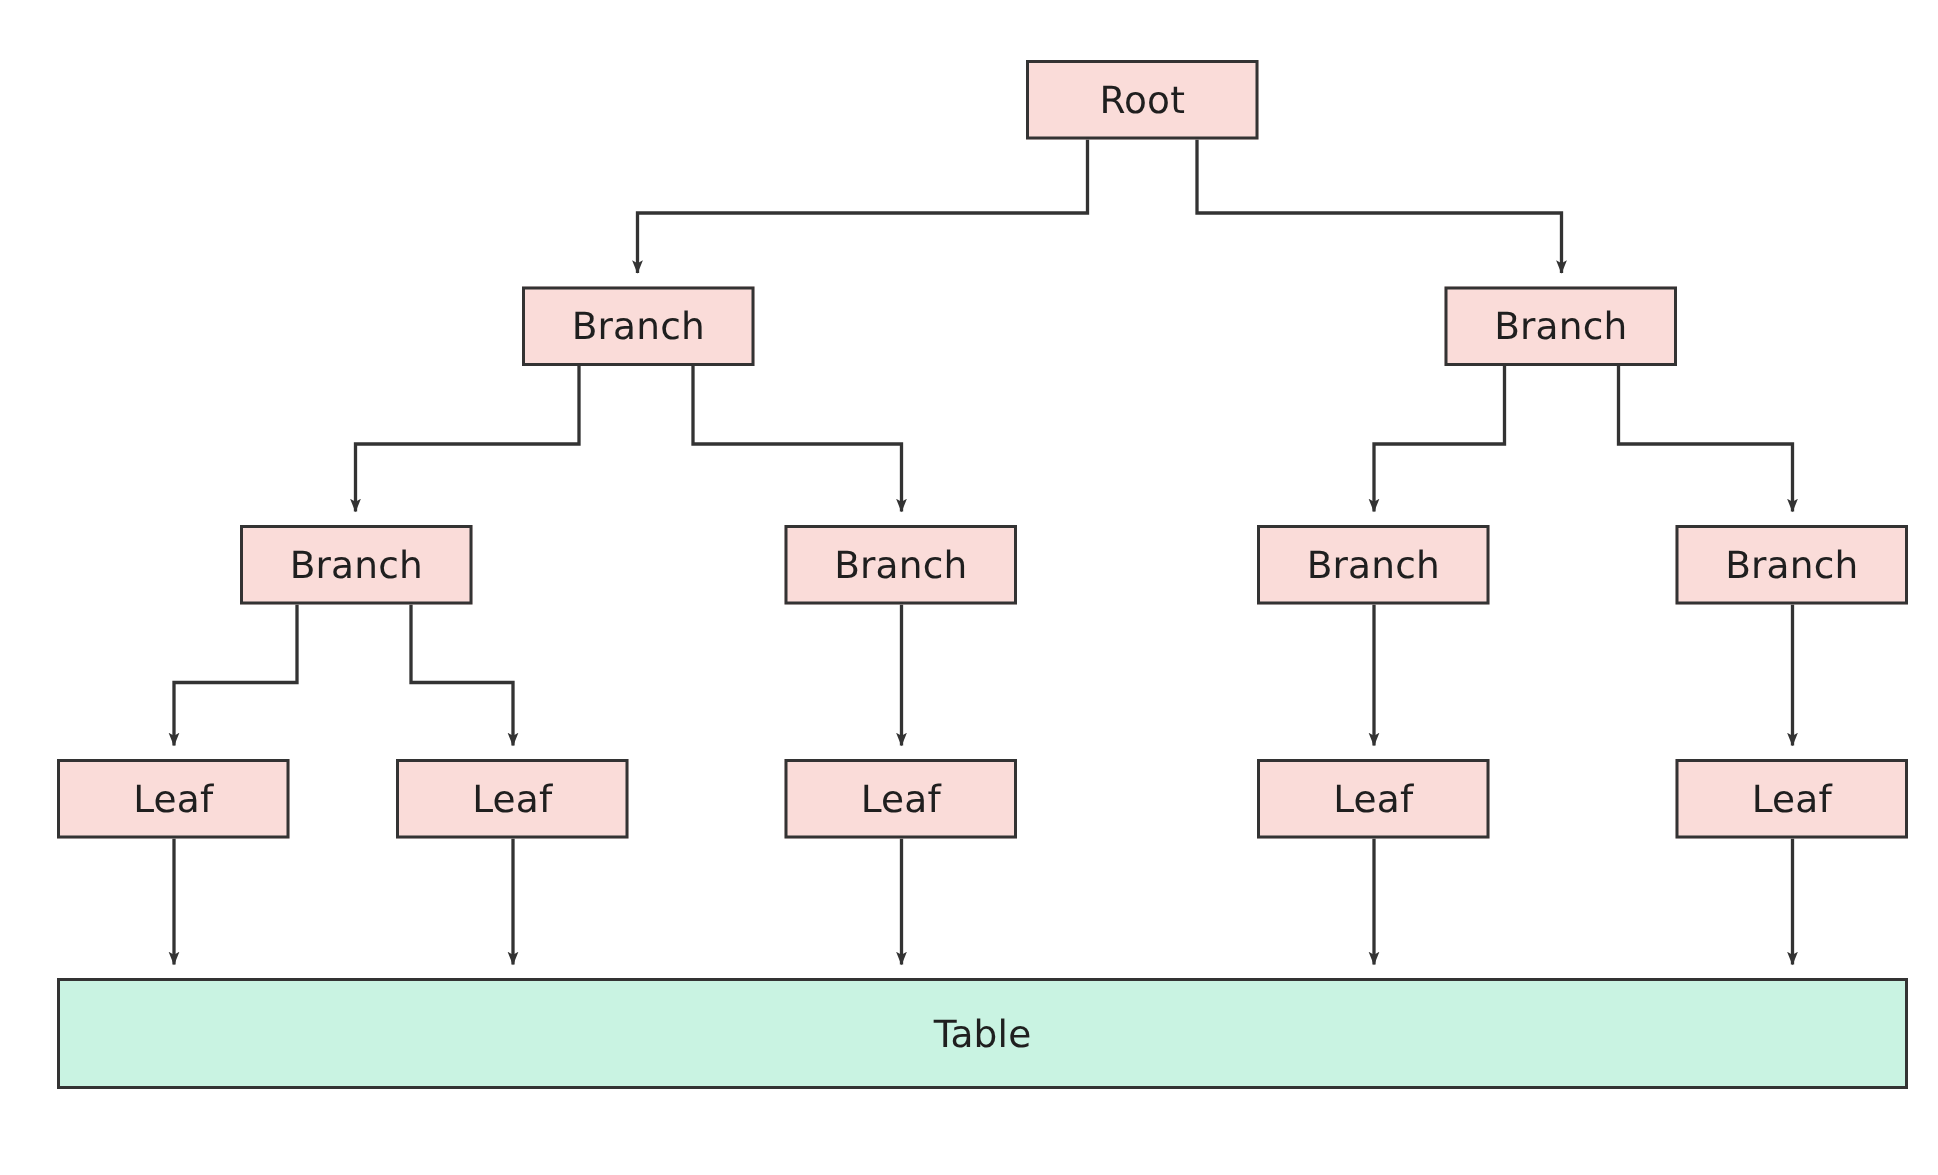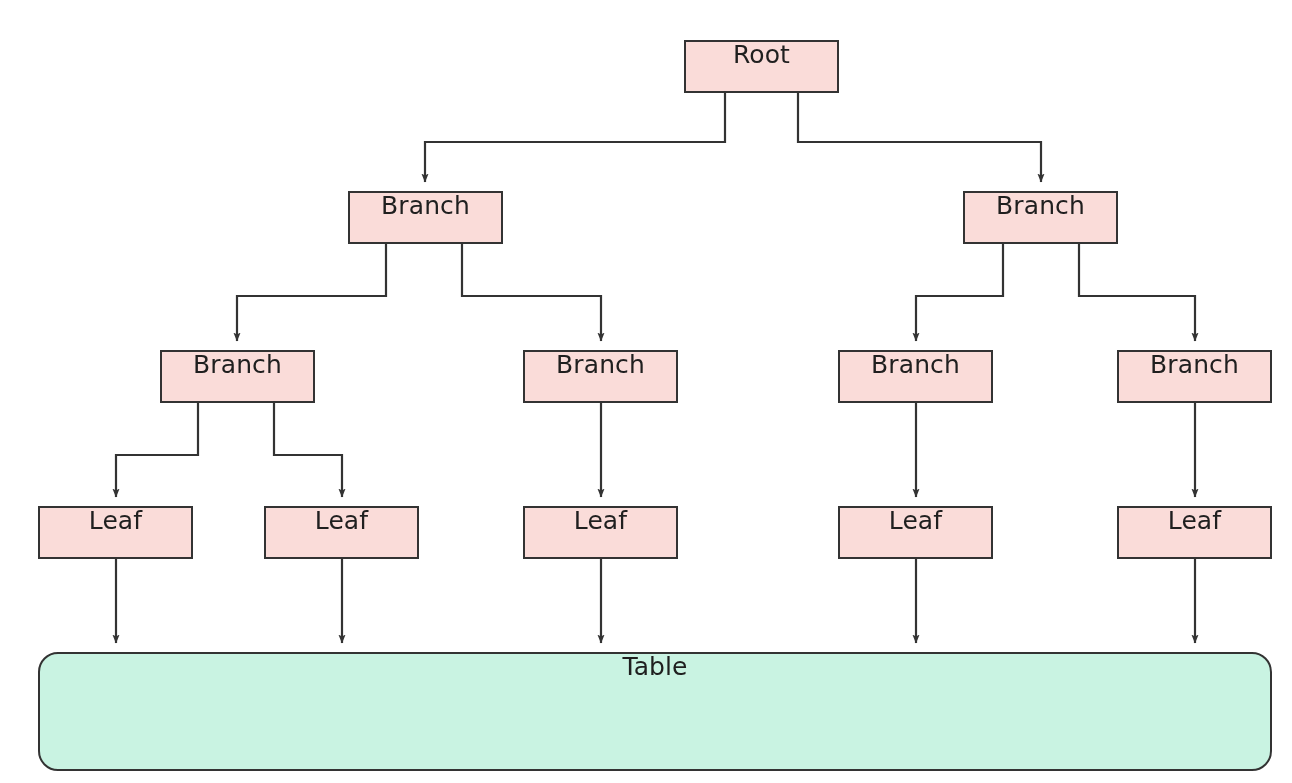--- a/index.html
+++ b/index.html
@@ -22,20 +22,21 @@
     left: 0;
     top: 0;
     width: 1292px;
     height: 783px;
   }
   .node {
     position: absolute;
     box-sizing: border-box;
     border: 2px solid #333333;
     display: flex;
+    align-items: center;
     justify-content: center;
     color: #1f1f1f;
     font-size: 25px;
     line-height: 1;
     letter-spacing: 0.1px;
     white-space: nowrap;
   }
   .node-pink {
     background: #FADCD9;
   }
@@ -131,17 +132,17 @@
   </div>
 
   <div class="node node-pink" style="left:838px; top:506px; width:155px; height:53px;">
     <span class="node-label">Leaf</span>
   </div>
 
   <div class="node node-pink" style="left:1117px; top:506px; width:155px; height:53px;">
     <span class="node-label">Leaf</span>
   </div>
 
-  <div class="node node-mint" style="left:38px; top:652px; width:1234px; height:119px;border-radius:20px;">
+  <div class="node node-mint" style="left:38px; top:652px; width:1234px; height:74px;">
     <span class="node-label">Table</span>
   </div>
 
 </div>
 
 </body></html>

